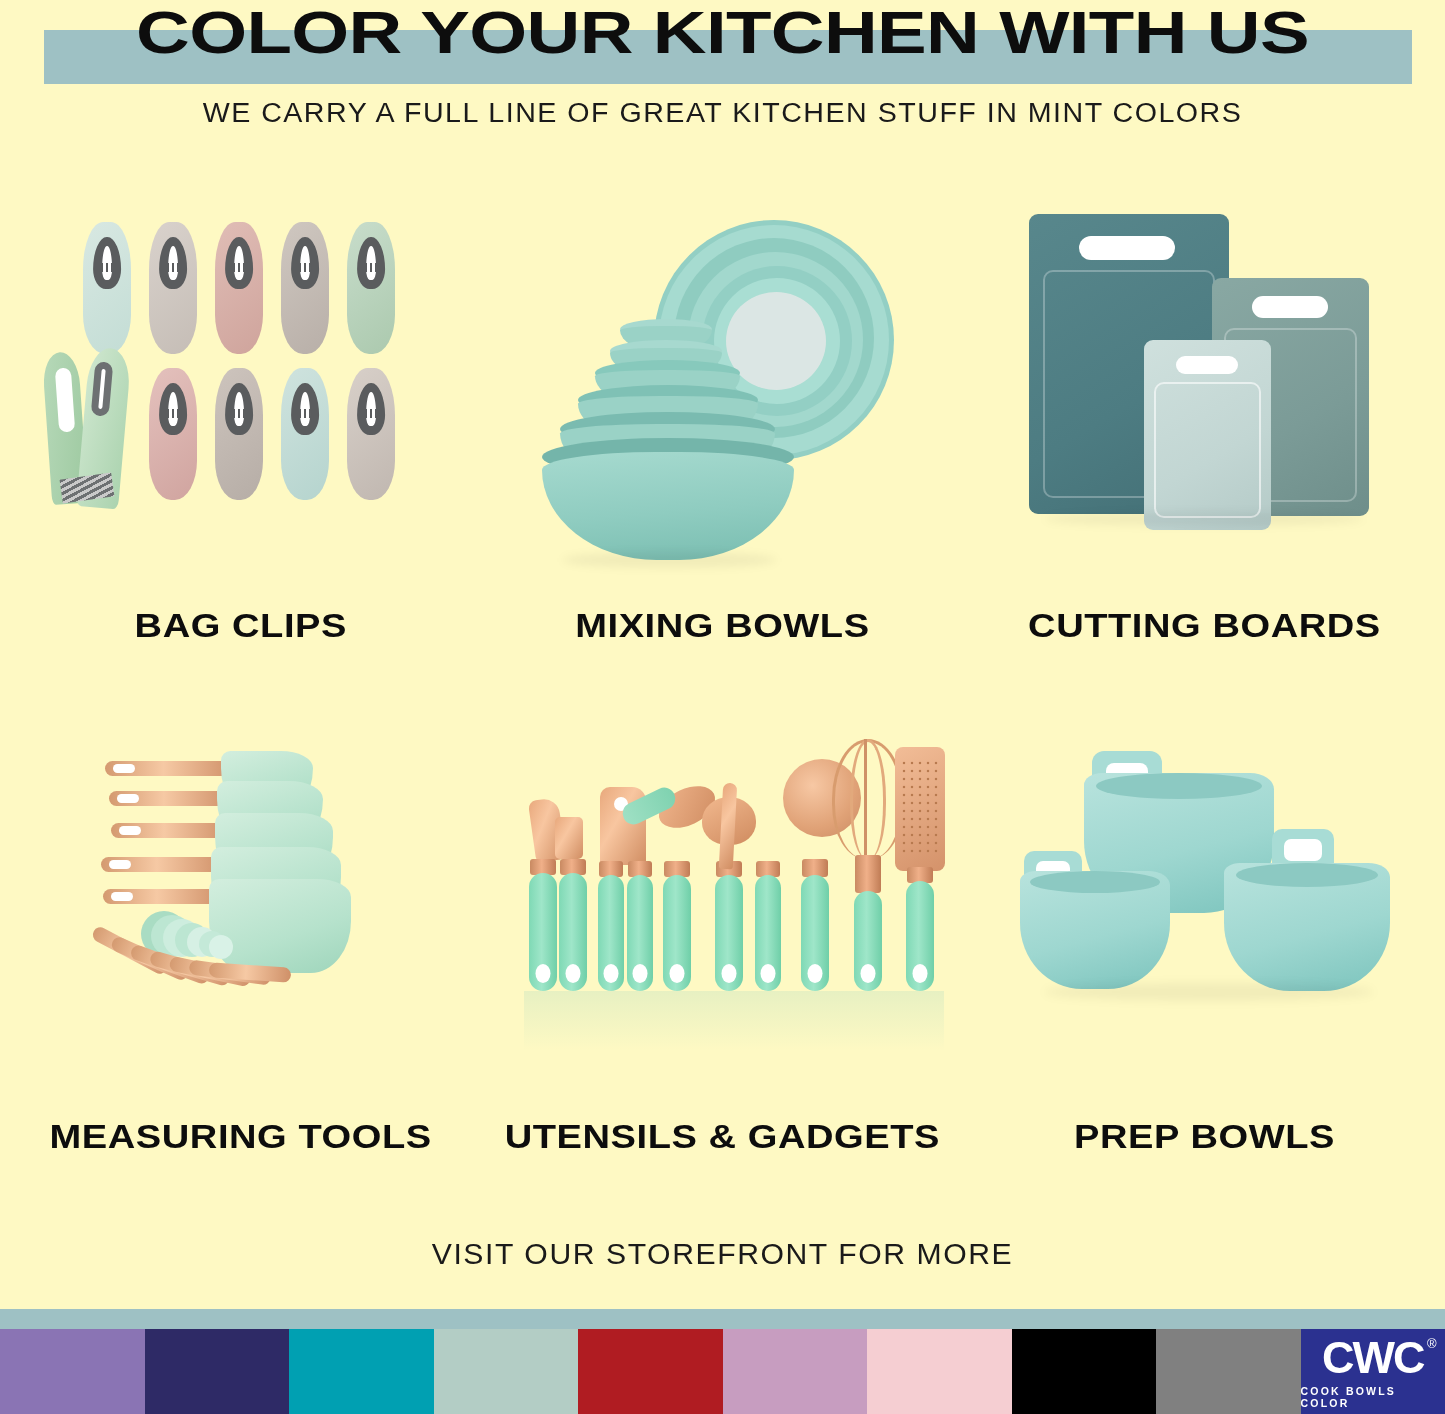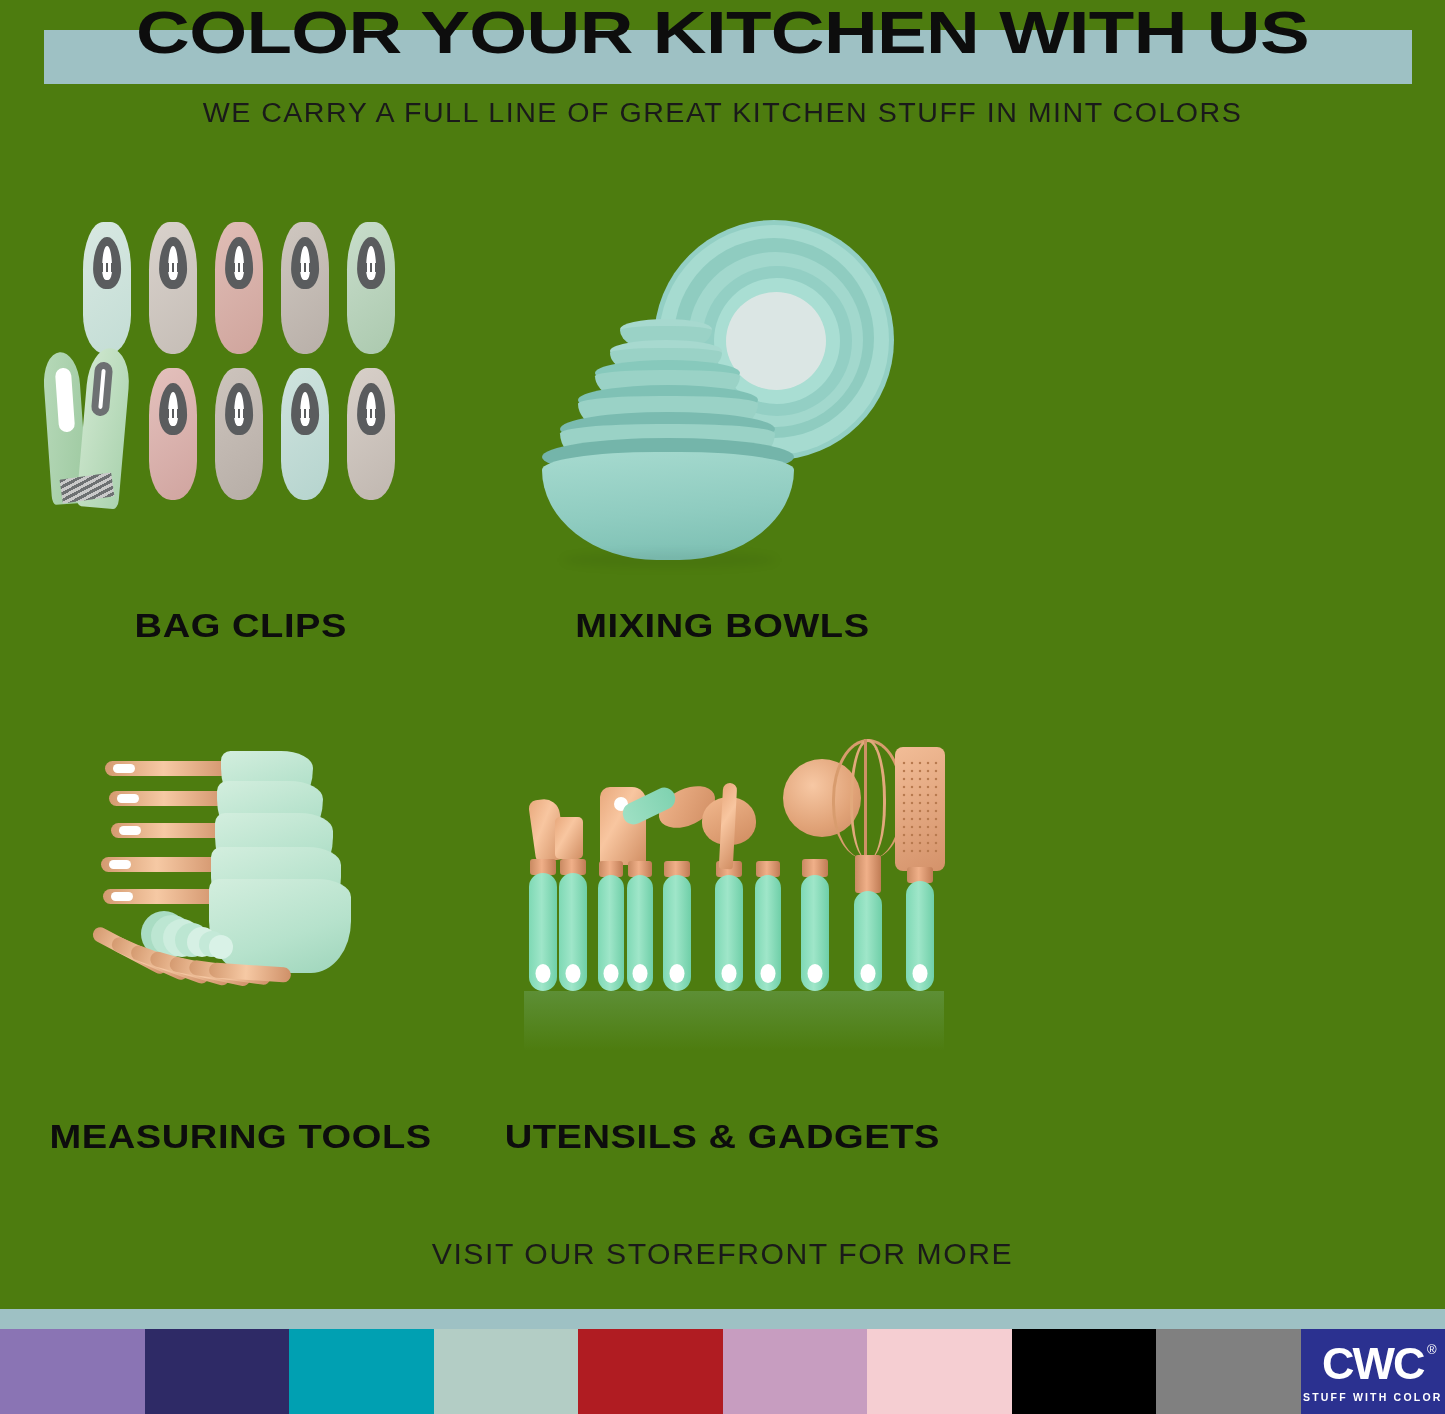--- a/index.html
+++ b/index.html
@@ -1,17 +1,17 @@
 <!DOCTYPE html>
 <html><head>
 <meta charset="utf-8">
 <style>
   * { margin:0; padding:0; box-sizing:border-box; }
   html,body { width:1445px; height:1414px; background:#ffffff; font-family:"Liberation Sans", sans-serif; }
-  #page { position:relative; width:1445px; height:1414px; background:#4d7c0f; overflow:hidden; }
+  #page { position:relative; width:1445px; height:1414px; background:#fef9c3; overflow:hidden; }
 
   
   .header-band { position:absolute; left:44px; top:30px; width:1368px; height:54px; background:#9ec1c4; }
   .header-title {
     position:absolute; left:0; top:-2px; width:1445px; text-align:center;
     font-family:"Liberation Sans Narrow","Liberation Sans", sans-serif;
     font-weight:bold; font-size:60px; letter-spacing:-0.5px; color:#0d0d0d;
     transform:scaleX(1.24); transform-origin:center top; white-space:nowrap;
   }
   .header-sub {
@@ -168,20 +168,38 @@
           <div class="bowl-rim sh" style="left:58px;top:212px;width:215px;height:34px;background:#7abbb0;"></div>
           <div class="bowl sh" style="left:58px;top:224px;width:215px;height:58px;background:#9ad2c6;"></div>
 
           <div class="bowl-rim sh" style="left:40px;top:238px;width:252px;height:38px;background:#74b5aa;"></div>
           <div class="bowl sh" style="left:40px;top:252px;width:252px;height:108px;background:linear-gradient(175deg,#a6dacf,#8fccc0 55%,#79bdb0);"></div>
           <div class="sh" style="left:60px;top:352px;width:215px;height:16px;border-radius:50%;background:rgba(0,0,0,0.05);filter:blur(4px);"></div>
         </div>
         <div class="cat-label">MIXING BOWLS</div>
       </div>
 
+      <div class="cell">
+        <div class="art">
+          <div class="board sh" style="left:45px;top:14px;width:200px;height:300px;background:linear-gradient(150deg,#58878c,#4d7c82 60%,#436f75);">
+            <div class="board-hole" style="left:50px;top:22px;width:96px;height:24px;"></div>
+            <div class="board-groove" style="left:14px;top:56px;right:14px;bottom:16px;"></div>
+          </div>
+          <div class="board sh" style="left:228px;top:78px;width:157px;height:238px;background:linear-gradient(150deg,#89a8a3,#7b9b97 60%,#6e8e8a);">
+            <div class="board-hole" style="left:40px;top:18px;width:76px;height:22px;"></div>
+            <div class="board-groove" style="left:12px;top:50px;right:12px;bottom:14px;"></div>
+          </div>
+          <div class="board sh" style="left:160px;top:140px;width:127px;height:190px;background:linear-gradient(150deg,#cfe0dd,#c2d6d3 60%,#b4cac7);">
+            <div class="board-hole" style="left:32px;top:16px;width:62px;height:18px;"></div>
+            <div class="board-groove" style="left:10px;top:42px;right:10px;bottom:12px;border-color:rgba(255,255,255,0.6);"></div>
+          </div>
+          <div class="sh" style="left:60px;top:312px;width:320px;height:14px;background:rgba(0,0,0,0.05);filter:blur(4px);border-radius:50%;"></div>
+        </div>
+        <div class="cat-label">CUTTING BOARDS</div>
+      </div>
     </div>
 
     <div class="row" style="margin-top:66px;">
 
       <div class="cell">
         <div class="art">
 
           <div class="mstick sh" style="left:84px;top:50px;width:130px;height:15px;"></div>
           <div class="sh" style="left:92px;top:53px;width:22px;height:9px;border-radius:8px;background:#fff;"></div>
           <div class="mcup sh" style="left:200px;top:40px;width:92px;height:66px;border-radius:10px 34px 40px 40px/10px 18px 52px 52px;"></div>
@@ -265,37 +283,58 @@
           <div class="copper sh" style="left:393px;top:36px;width:50px;height:124px;border-radius:8px;background:linear-gradient(150deg,#f2bd97,#d4926a);"></div>
           <div class="sh" style="left:398px;top:48px;width:40px;height:98px;background:radial-gradient(circle,#b87a4f 1.4px,transparent 1.6px) 0 0/8px 8px;"></div>
           <div class="ferrule sh" style="left:405px;top:156px;width:26px;height:16px;"></div>
           <div class="handle sh" style="left:404px;top:170px;width:28px;height:110px;"></div>
 
           <div class="sh" style="left:22px;top:280px;width:420px;height:60px;background:linear-gradient(180deg,rgba(150,210,190,0.22),rgba(255,255,255,0));"></div>
         </div>
         <div class="cat-label">UTENSILS &amp; GADGETS</div>
       </div>
 
+      <div class="cell">
+        <div class="art">
+
+          <div class="sh" style="left:108px;top:40px;width:70px;height:46px;border-radius:12px 12px 0 0;background:#a8dcd5;"></div>
+          <div class="sh" style="left:122px;top:52px;width:42px;height:26px;border-radius:8px;background:#ffffff;"></div>
+          <div class="pbowl sh" style="left:100px;top:62px;width:190px;height:140px;border-radius:18px 24px 70px 70px/12px 16px 72px 72px;"></div>
+          <div class="sh" style="left:112px;top:62px;width:166px;height:26px;border-radius:50%;background:#8cc9c2;"></div>
+
+          <div class="sh" style="left:40px;top:140px;width:58px;height:40px;border-radius:10px 10px 0 0;background:#a8dcd5;"></div>
+          <div class="sh" style="left:52px;top:150px;width:34px;height:22px;border-radius:7px;background:#ffffff;"></div>
+          <div class="pbowl sh" style="left:36px;top:160px;width:150px;height:118px;border-radius:16px 22px 62px 62px/10px 14px 66px 66px;"></div>
+          <div class="sh" style="left:46px;top:160px;width:130px;height:22px;border-radius:50%;background:#8cc9c2;"></div>
+
+          <div class="sh" style="left:288px;top:118px;width:62px;height:42px;border-radius:10px 10px 0 0;background:#a8dcd5;"></div>
+          <div class="sh" style="left:300px;top:128px;width:38px;height:22px;border-radius:7px;background:#ffffff;"></div>
+          <div class="pbowl sh" style="left:240px;top:152px;width:166px;height:128px;border-radius:16px 22px 66px 66px/10px 14px 68px 68px;"></div>
+          <div class="sh" style="left:252px;top:152px;width:142px;height:24px;border-radius:50%;background:#8cc9c2;"></div>
+          <div class="sh" style="left:60px;top:272px;width:330px;height:18px;background:rgba(0,0,0,0.05);filter:blur(5px);border-radius:50%;"></div>
+        </div>
+        <div class="cat-label">PREP BOWLS</div>
+      </div>
     </div>
   </div>
 
   <div class="storefront">VISIT OUR STOREFRONT FOR MORE</div>
   <div class="teal-strip"></div>
 
   <div class="swatches">
     <div class="swatch" style="background:#8a74b4"></div>
     <div class="swatch" style="background:#2e2a66"></div>
     <div class="swatch" style="background:#00a0b2"></div>
     <div class="swatch" style="background:#b3cdc5"></div>
     <div class="swatch" style="background:#b01c22"></div>
     <div class="swatch" style="background:#c79dc0"></div>
     <div class="swatch" style="background:#f5ced2"></div>
     <div class="swatch" style="background:#000000"></div>
     <div class="swatch" style="background:#808080"></div>
     <div class="swatch logo-swatch" style="background:#2b3190">
       <div class="logo-cwc">
         <span>CWC</span><span class="logo-reg">®</span>
       </div>
-      <div class="logo-tag">STUFF WITH COLOR</div>
+      <div class="logo-tag">COOK BOWLS COLOR</div>
     </div>
   </div>
 
 </div>
 
 </body></html>

